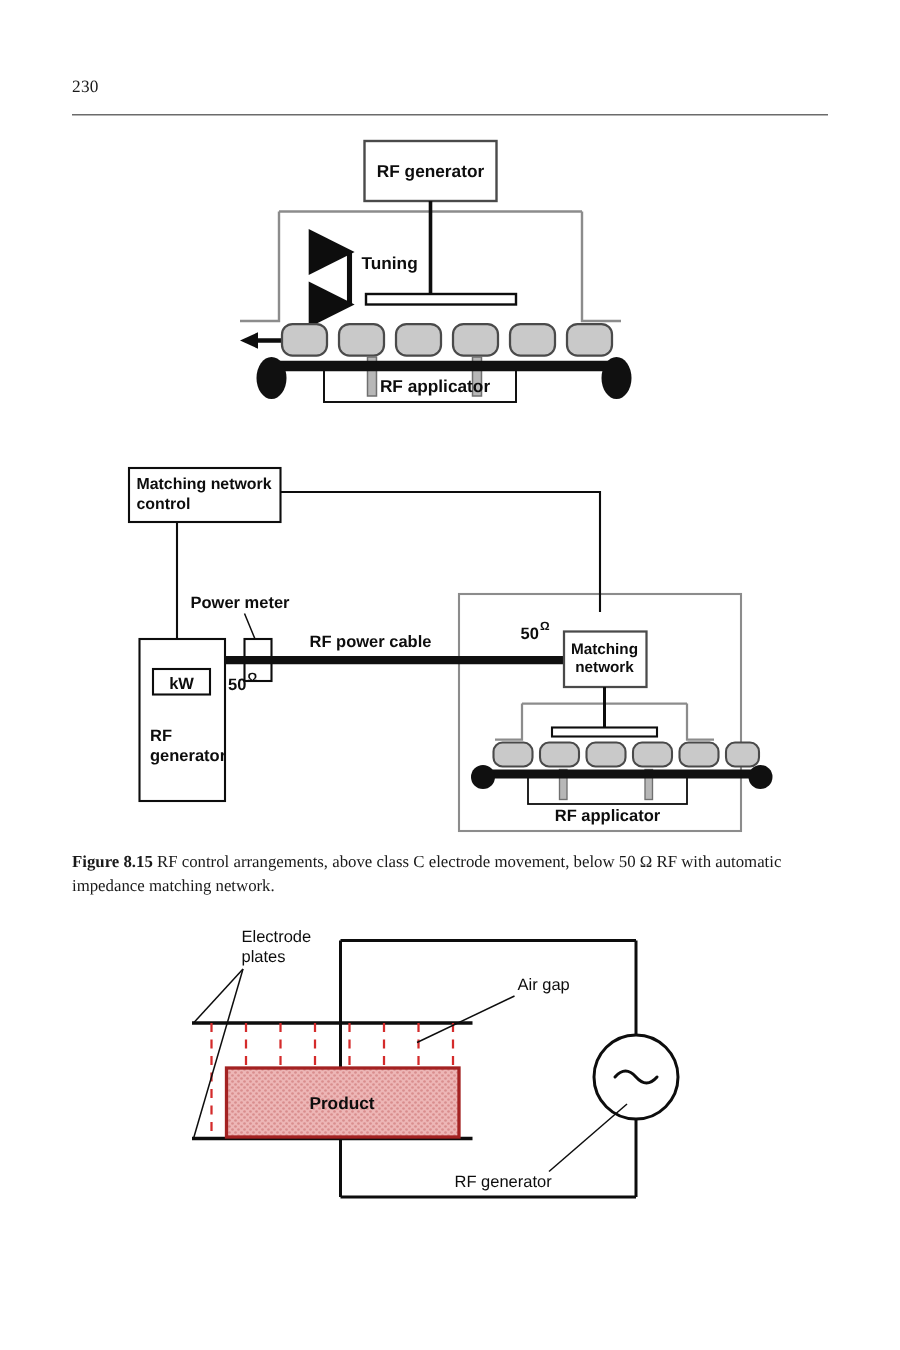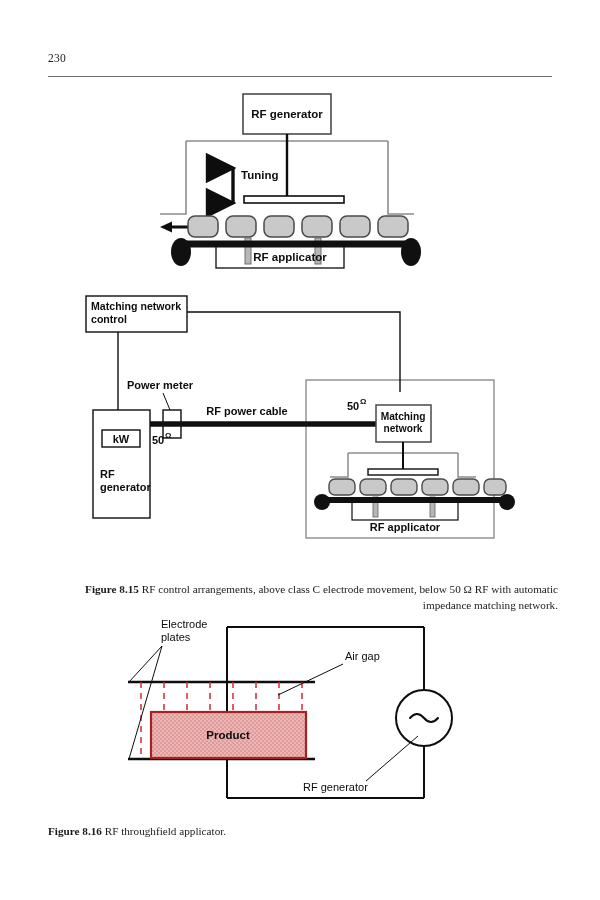--- a/index.html
+++ b/index.html
@@ -25,29 +25,29 @@
   .rule{
     position:absolute;left:48px;top:76px;width:504px;height:1px;background:#6b6b6b;
   }
 
   
   .caption{
     position:absolute;left:48px;width:510px;
     font-size:11.2px;line-height:15.5px;text-align:left;
   }
   .caption b{font-weight:bold;}
-  .cap815{top:582px;text-align:right;}
+  .cap815{top:568px;}
   .cap816{top:824px;}
 
   
   .fig{position:absolute;}
   .fig svg{display:block;overflow:visible;}
 
   .fig1{left:0px;top:86px;width:600px;height:190px;}
-  .fig2{left:0px;top:288px;width:600px;height:262px;}
+  .fig2{left:0px;top:304px;width:600px;height:262px;}
   .fig3{left:0px;top:606px;width:600px;height:212px;}
 
   svg text{
     font-family:"Liberation Sans", sans-serif;
     fill:#0d0d0d;
   }
   .lbl-bold{font-weight:bold;}
 </style>
 </head>
 <body>
@@ -216,18 +216,14 @@
       <line x1="343" y1="58" x2="278" y2="89" stroke="#0d0d0d" stroke-width="1"></line>
 
       <circle cx="424" cy="112" r="28" fill="#ffffff" stroke="#0d0d0d" stroke-width="2"></circle>
       <path d="M410,112 q7,-8 14,0 q7,8 14,0" fill="none" stroke="#0d0d0d" stroke-width="2" stroke-linecap="round"></path>
 
       <text x="303" y="185" font-size="11">RF generator</text>
       <line x1="366" y1="175" x2="418" y2="130" stroke="#0d0d0d" stroke-width="1"></line>
     </svg>
   </div>
 
-  <div class="caption cap816">
-    <b>Figure 8.16</b> 
-    <span>RF throughfield applicator.</span>
-  </div>
 
 </div>
 
 </body></html>

